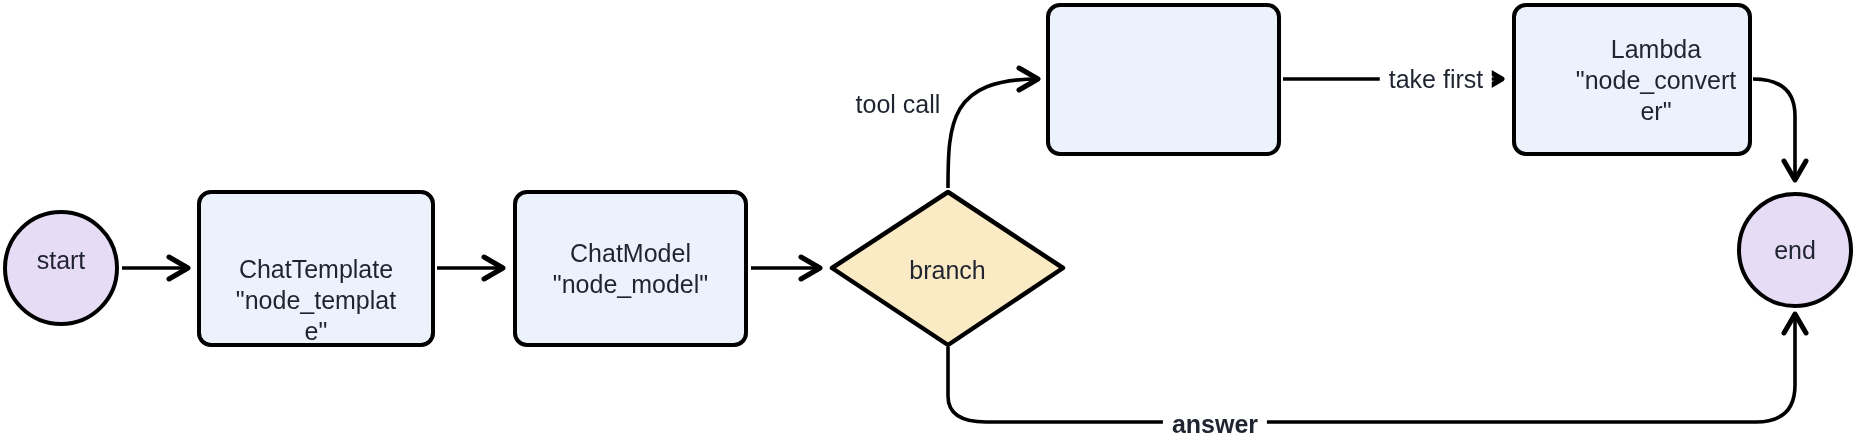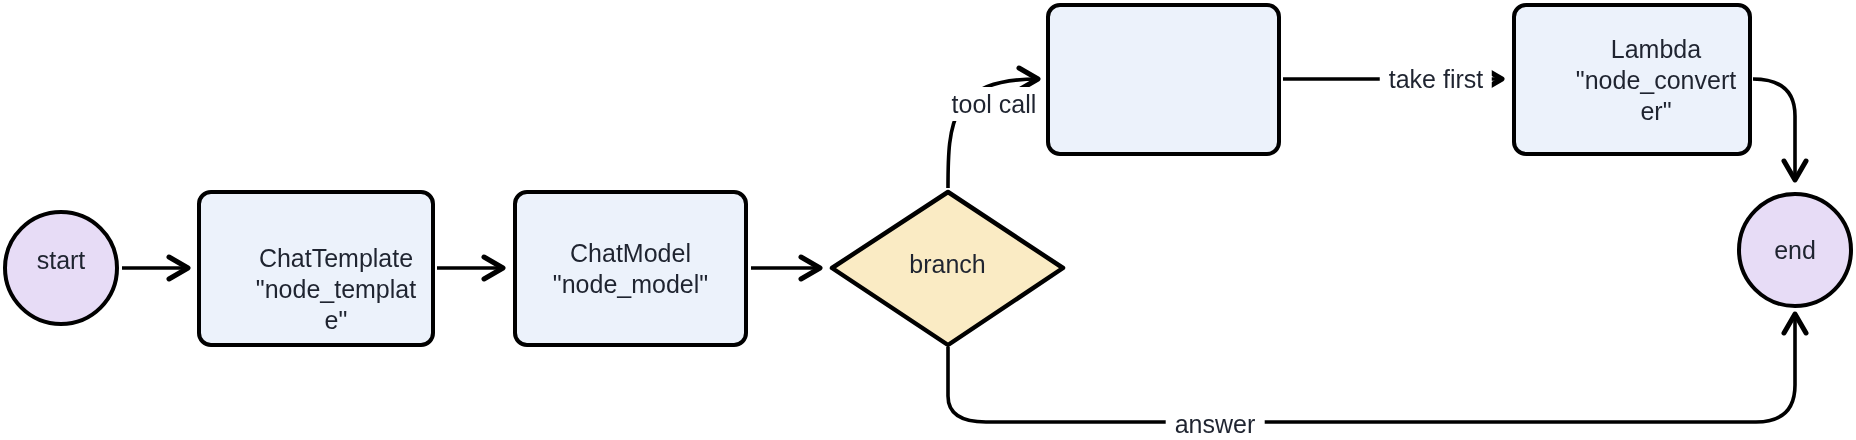--- a/index.html
+++ b/index.html
@@ -74,45 +74,45 @@
     <polygon points="948,192 1063,268 948,345 832,268" stroke-width="4.5" stroke-linejoin="round" fill="#faebc4" stroke="#000000"></polygon>
     <rect x="1048" y="5" width="231" height="149" rx="12" stroke-width="4" fill="#ecf2fb" stroke="#000000"></rect>
     <rect x="1514" y="5" width="236" height="149" rx="12" stroke-width="4" fill="#ecf2fb" stroke="#000000"></rect>
     <circle cx="1795" cy="250" r="56" stroke-width="4" fill="#e7dcf6" stroke="#000000"></circle>
   </svg>
 
   <div class="node-label" style="left:4px; top:203px; width:114px; height:114px;text-align:center;">
     <span>start</span>
   </div>
 
-  <div class="node-label" style="left:197px; top:190px; width:238px; height:199px;margin-left:20px;">
+  <div class="node-label" style="left:197px; top:201px; width:238px; height:199px;">
     <span>ChatTemplate</span>
     <span>"node_templat</span>
     <span>e"</span>
   </div>
 
   <div class="node-label" style="left:513px; top:190px; width:235px; height:157px;border-radius:28px;">
     <span>ChatModel</span>
     <span>"node_model"</span>
   </div>
 
-  <div class="node-label" style="left:830px; top:186px; width:235px; height:157px;">
+  <div class="node-label" style="left:830px; top:192px; width:235px; height:157px;">
     <span>branch</span>
   </div>
 
 
   <div class="node-label" style="left:1512px; top:4px; width:240px; height:152px;padding-left:24px;">
     <span>Lambda</span>
     <span>"node_convert</span>
     <span>er"</span>
   </div>
 
   <div class="node-label" style="left:1738px; top:193px; width:114px; height:114px;">
     <span>end</span>
   </div>
 
-  <div class="edge-label" style="left:994px; top:104px;">tool call</div>
+  <div class="edge-label" style="left:898px; top:104px;">tool call</div>
 
   <div class="edge-label" style="left:1436px; top:79px;">take first</div>
 
-  <div class="edge-label" style="left:1215px; top:424px;">answer</div>
+  <div class="edge-label" style="left:1215px; top:424px;font-weight:bold;">answer</div>
 
 </div>
 
 </body></html>

